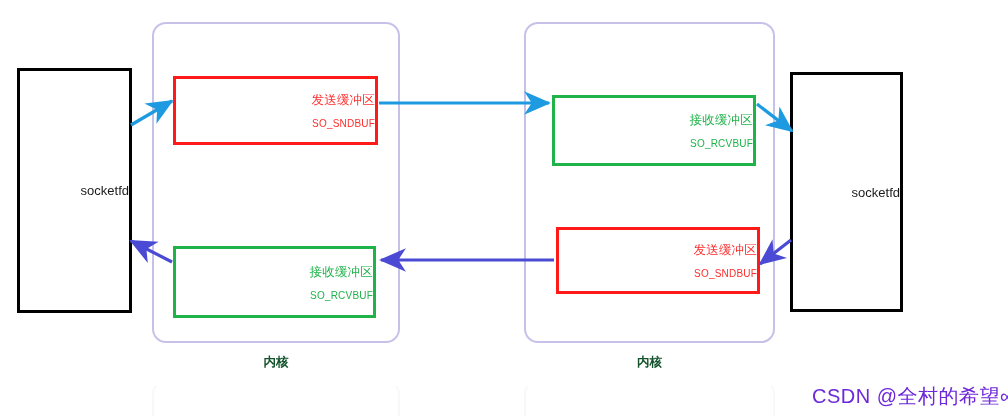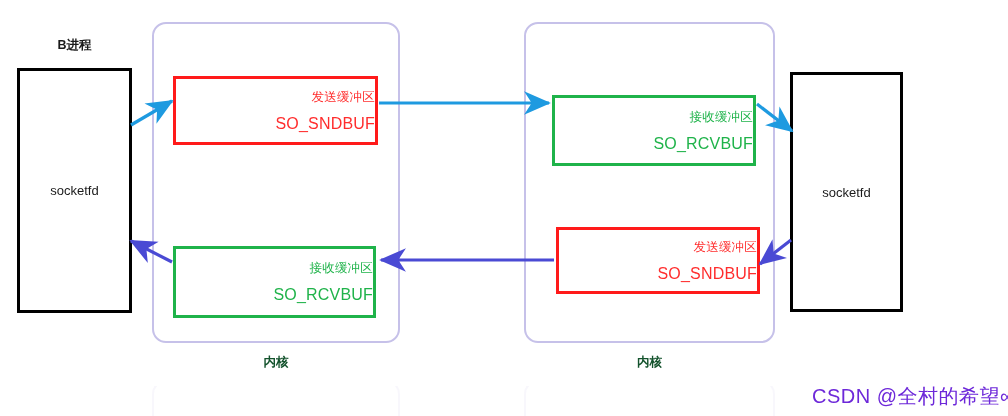--- a/index.html
+++ b/index.html
@@ -16,21 +16,21 @@
   }
   .abs{position:absolute;}
 
   
   .proc-box{
     border:3px solid #000000;
     background:#ffffff;
     box-sizing:border-box;
     display:flex;
     align-items:center;
-    justify-content:center;
+    justify-content:flex-end;
   }
   .proc-label{
     font-size:13px;
     color:#1a1a1a;
     white-space:nowrap;
   }
   .proc-title{
     font-size:12.5px;
     color:#1a1a1a;
     white-space:nowrap;
@@ -58,21 +58,21 @@
     background:#ffffff;
     display:flex;
     flex-direction:column;
     align-items:flex-end;
     justify-content:center;
     gap:9px;
   }
   .buf-box.send{ border:3px solid #ff1a1a; }
   .buf-box.recv{ border:3px solid #1fb34a;margin-top:20px; }
   .buf-line1{ font-size:12.5px; white-space:nowrap; letter-spacing:.2px;}
-  .buf-line2{ font-size:16px; white-space:nowrap; letter-spacing:.2px;}
+  .buf-line2{ font-size:10px; white-space:nowrap; letter-spacing:.2px;}
   .send .buf-line1,.send .buf-line2{ color:#ff2d2d; }
   .recv .buf-line1,.recv .buf-line2{ color:#1fb34a; }
 
   
   #arrows{
     position:absolute; left:0; top:0;
     width:1008px; height:416px;
     pointer-events:none;
   }
 
@@ -104,21 +104,20 @@
 <div id="canvas">
 
   <div class="abs kernel-box" style="left:152px;top:22px;width:248px;height:321px;"></div>
 
   <div class="abs kernel-box" style="left:524px;top:22px;width:251px;height:321px;"></div>
 
   <div class="abs kernel-label" style="left:152px;top:354px;width:248px;">内核</div>
 
   <div class="abs kernel-label" style="left:524px;top:354px;width:251px;">内核</div>
 
-  <div class="abs proc-title" style="left:17px;top:37px;width:115px;text-align:center;">B进程</div>
 
   <div class="abs proc-box" style="left:17px;top:68px;width:115px;height:245px;">
     <span class="proc-label">socketfd</span>
   </div>
 
 
   <div class="abs proc-box" style="left:790px;top:72px;width:113px;height:240px;">
     <span class="proc-label">socketfd</span>
   </div>
 

